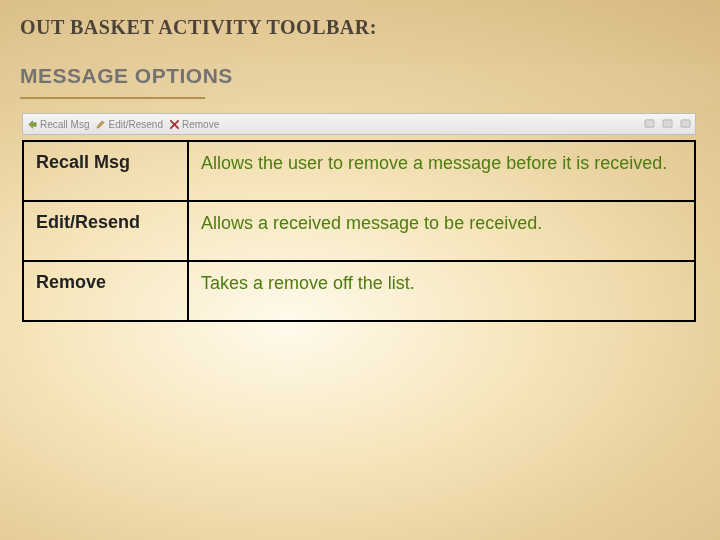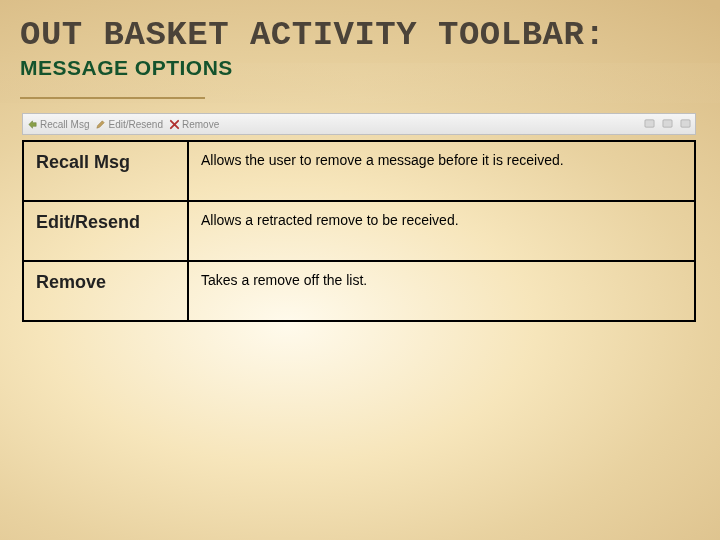--- a/index.html
+++ b/index.html
@@ -22,32 +22,32 @@
     height: 40px;
     background: linear-gradient(90deg,
       rgba(225,200,150,0.6) 0%,
       rgba(235,215,170,0.55) 50%,
       rgba(225,200,150,0.6) 100%);
     opacity: 0.45;
   }
   .title {
     position: absolute;
     left: 20px; top: 16px;
-    font-family: Liberation Mono, monospace;
-    font-size: 34px;
+    font-family: Liberation Serif, serif;
+    font-size: 20px;
     font-weight: bold;
     letter-spacing: 0.5px;
     color: #4b4339;
   }
   .subtitle {
     position: absolute;
-    left: 20px; top: 56px;
+    left: 20px; top: 64px;
     font-size: 21px;
     font-weight: bold;
-    color: #14532d;
+    color: #737373;
     letter-spacing: 0.5px;
   }
   .subtitle-underline {
     position: absolute;
     left: 20px; top: 97px;
     width: 185px; height: 2px;
     background: #b19253;
   }
   
   .toolbar {
@@ -81,22 +81,22 @@
     height: 60px;
     background: transparent;
   }
   .desc-table td.name {
     width: 165px;
     font-size: 18px;
     font-weight: bold;
     color: #222;
   }
   .desc-table td.desc {
-    font-size: 14px;
-    color: #000000;
+    font-size: 18px;
+    color: #4d7c0f;
     line-height: 1.25;
   }
 </style>
 </head>
 <body>
 
 <div class="band"></div>
 
 <div class="title">OUT BASKET ACTIVITY TOOLBAR:</div>
 
@@ -149,20 +149,20 @@
 </div>
 
 <table class="desc-table">
   <tbody>
       <tr>
     <td class="name">Recall Msg</td>
     <td class="desc">Allows the user to remove a message before it is received.</td>
   </tr>
   <tr>
     <td class="name">Edit/Resend</td>
-    <td class="desc">Allows a retracted remove to be received.</td>
+    <td class="desc">Allows a received message to be received.</td>
   </tr>
   <tr>
     <td class="name">Remove</td>
     <td class="desc">Takes a remove off the list.</td>
   </tr>
 </tbody>
   </table>
 
 </body></html>

